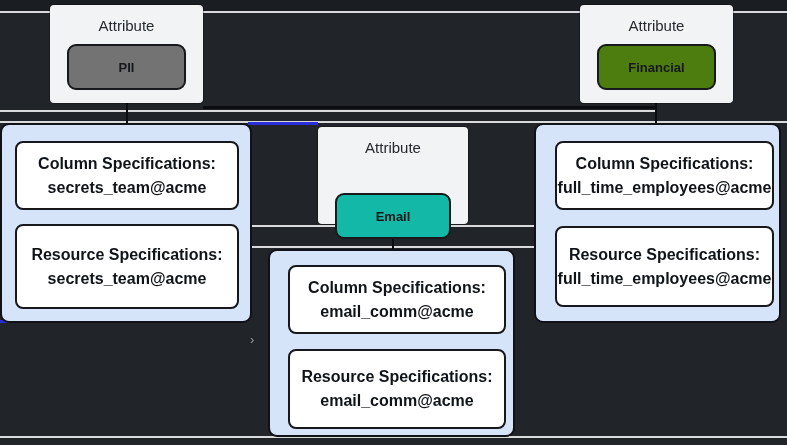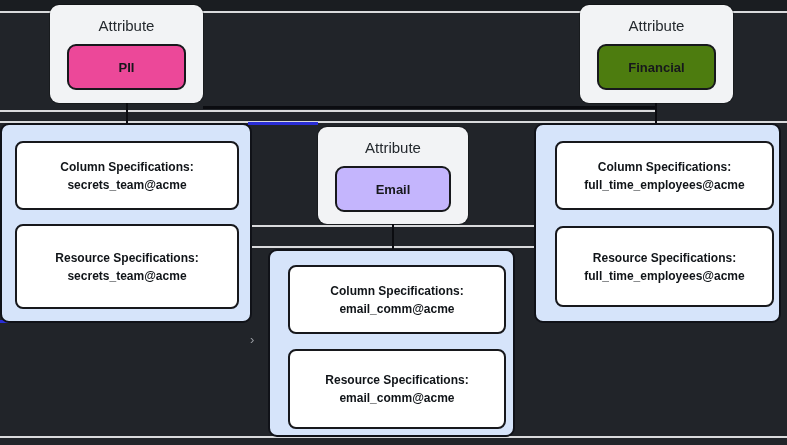--- a/index.html
+++ b/index.html
@@ -11,42 +11,42 @@
   .top-strip { position:absolute; left:0; top:0; width:787px; height:11px; background:#1a1d21; }
 
   
   .hline  { position:absolute; height:2px; background:#d9dadc; }
   .hline.black { background:#0b0c10; height:3px; }
   .hline.blue  { background:#2a2ed6; height:3px; }
   .vline  { position:absolute; width:2px; background:#0b0c10; }
 
   
   .attr-card {
-    position:absolute; background:#f2f3f5; border-radius:9px;
+    position:absolute; background:#f2f3f5; border-radius:4px;
     text-align:center; color:#24292e;
     box-shadow:0 0 0 1px rgba(0,0,0,0.25);
   }
   .attr-title { font-size:15px; padding-top:12px; }
   .attr-pill {
     position:absolute; left:17px; right:17px; top:39px; height:42px;
     border:2px solid #17181c; border-radius:9px;
     display:flex; align-items:center; justify-content:center;
     font-weight:bold; font-size:13px; color:#17181c;
   }
 
   
   .cluster {
     position:absolute; background:#d6e4fa;
     border:2px solid #101218; border-radius:9px; box-sizing:border-box;
   }
   .spec-box {
     position:absolute; background:#ffffff;
     border:2px solid #17181c; border-radius:8px; box-sizing:border-box;
     display:flex; flex-direction:column; align-items:center; justify-content:center;
-    font-weight:bold; font-size:12px; color:#101418;
+    font-weight:bold; font-size:16px; color:#101418;
     line-height:1.5; text-align:center; padding:2px 4px;
   }
   .chevron { position:absolute; color:#9a9da2; font-size:13px; }
 </style>
 </head>
 <body>
 
 <div class="top-strip"></div>
 
 <div class="hline" style="left:0; top:11px; width:787px;"></div>
@@ -58,31 +58,31 @@
 <div class="hline" style="left:0; top:436px; width:787px;"></div>
 <div class="hline blue" style="left:248px; top:122px; width:70px;"></div>
 <div class="hline blue" style="left:0; top:320px; width:125px;"></div>
 <div class="vline" style="left:126px; top:103px; height:20px;"></div>
 <div class="vline" style="left:655px; top:103px; height:20px;"></div>
 <div class="vline" style="left:392px; top:224px; height:26px;"></div>
 <div class="chevron" style="left:250px; top:332px;">›</div>
 
 <div class="attr-card" style="left:50px; top:5px; width:153px; height:98px;">
   <div class="attr-title">Attribute</div>
-  <div class="attr-pill" style="background-color: #ec4899;">PII</div>
+  <div class="attr-pill" style="background-color: #737373;">PII</div>
 </div>
 
 <div class="attr-card" style="left:580px; top:5px; width:153px; height:98px;">
   <div class="attr-title">Attribute</div>
   <div class="attr-pill" style="background-color: #4d7c0f;">Financial</div>
 </div>
 
 <div class="attr-card" style="left:318px; top:127px; width:150px; height:97px;">
   <div class="attr-title">Attribute</div>
-  <div class="attr-pill" style="background-color: #c4b5fd;">Email</div>
+  <div class="attr-pill" style="background-color: #14b8a6; margin-top: 27px;">Email</div>
 </div>
 
 <div class="cluster" style="left:0px; top:123px; width:252px; height:200px;">
   <div class="spec-box" style="left:13px; top:16px; width:224px; height:69px;">
     <div>Column Specifications:</div>
     <div>secrets_team@acme</div>
   </div>
   <div class="spec-box" style="left:13px; top:99px; width:224px; height:85px;">
     <div>Resource Specifications:</div>
     <div>secrets_team@acme</div>

